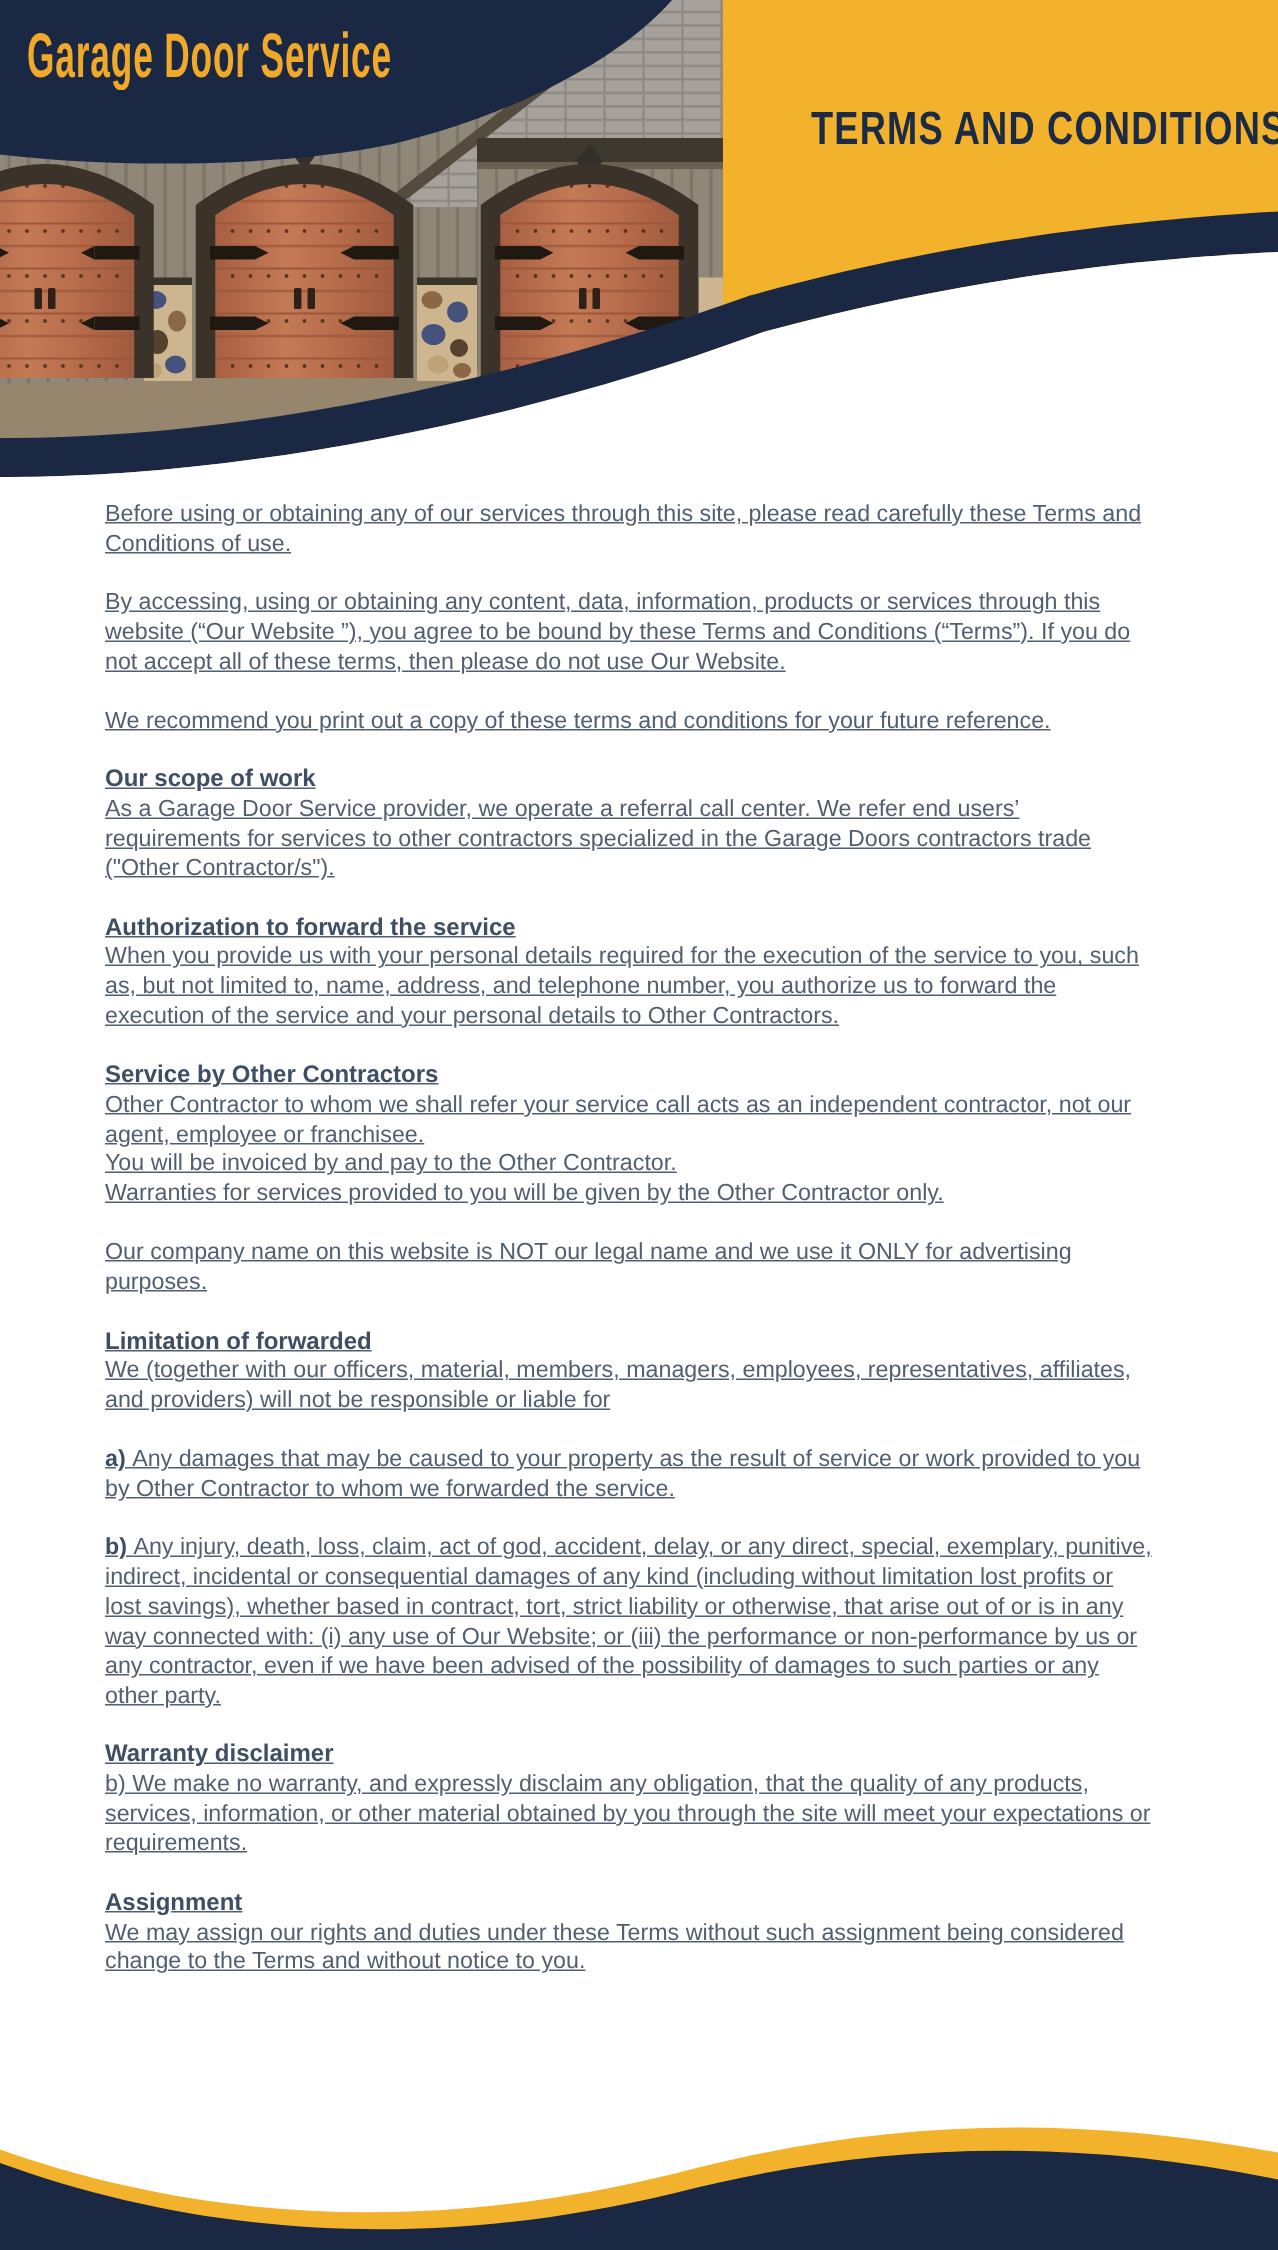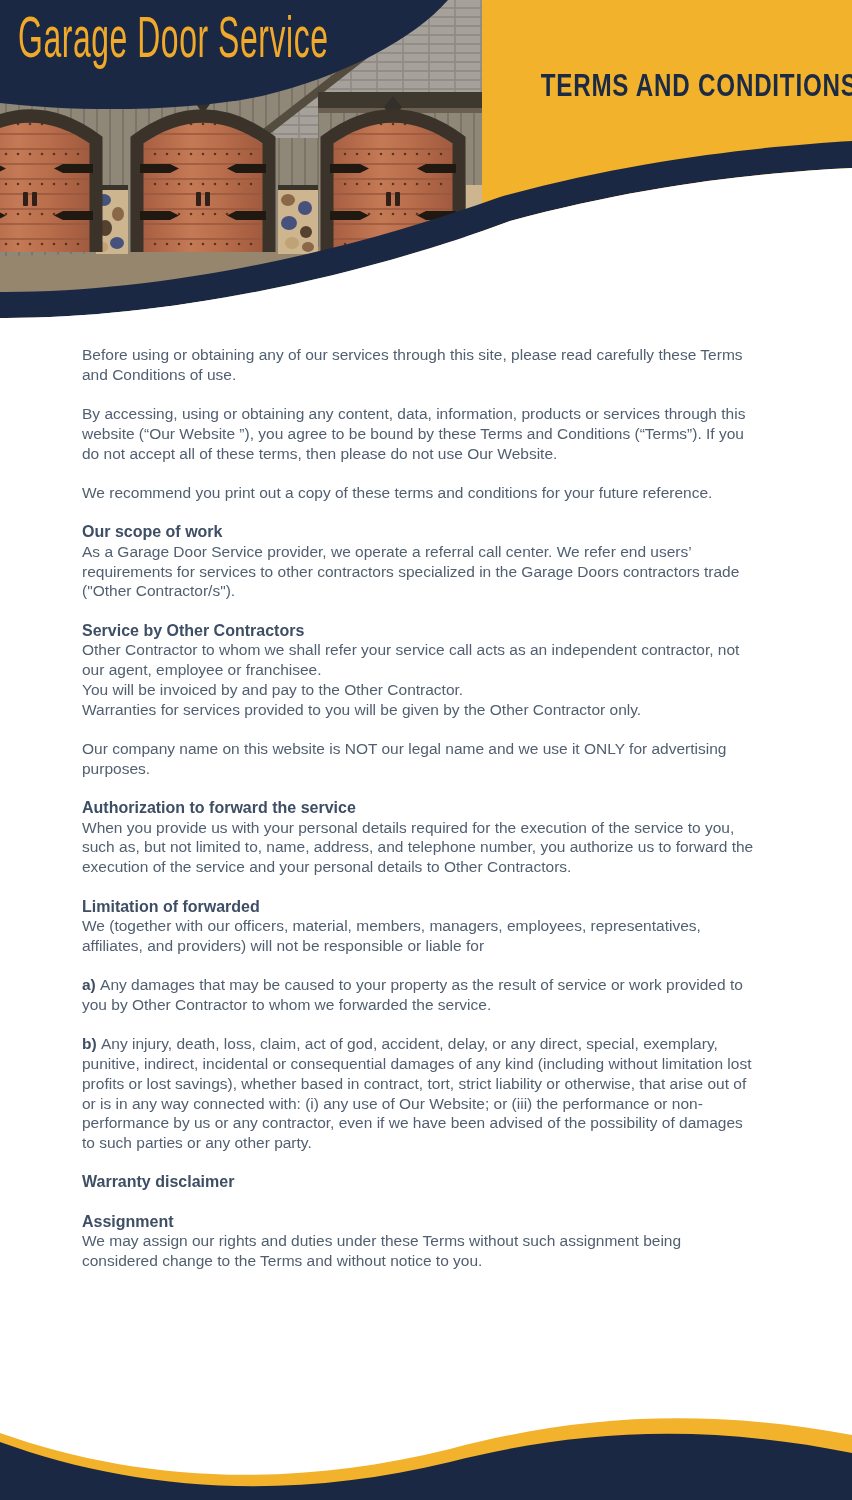--- a/index.html
+++ b/index.html
@@ -6,35 +6,35 @@
   .page{
     position:relative;width:852px;height:1500px;margin:0 auto;
     background:var(--background,#ffffff);overflow:hidden;
     font-family:"Liberation Sans",sans-serif;
   }
   
   .header{position:absolute;top:0;left:0;width:852px;height:320px;}
   .header svg{display:block;}
   .logo{
     position:absolute;left:18px;top:4px;height:70px;line-height:66px;
-    color:var(--logo-yellow,#f0a928);font-size:57px;font-weight:normal;white-space:nowrap;
+    color:var(--logo-yellow,#f0a928);font-size:42px;font-weight:bold;white-space:nowrap;
   }
   .logo .squeeze{display:inline-block;transform:scaleX(0.56);transform-origin:left center;letter-spacing:1px;}
   .banner-title{
     position:absolute;left:482px;top:68px;width:434px;text-align:center;
     color:var(--banner-text-navy,#1c2b45);font-size:31px;font-weight:bold;white-space:nowrap;
   }
   .banner-title .squeeze{display:inline-block;transform:scaleX(0.78);transform-origin:center;letter-spacing:1px;}
   
   .terms-body{
     position:absolute;top:320px;left:70px;width:700px;
     color:var(--body-text,#515f70);font-size:15.5px;line-height:19.7px;
     padding-top:13px;
   }
-  .sec{margin:12px;}
+  .sec{margin:0;text-decoration:underline;}
   .sec-h{
     margin:0;padding:0;font-size:16px;line-height:19.7px;font-weight:bold;
     color:var(--heading-text,#3e4e64);
   }
   .block{margin:0 0 19.7px 0;}
   .line{display:block;}
   .line b{color:var(--heading-text,#3e4e64);}
   
   .footer{position:absolute;left:0;bottom:0;width:852px;height:115px;}
 </style>
@@ -164,51 +164,52 @@
           <div class="line"><span class="line-text">We recommend you print out a copy of these terms and conditions for your future reference.</span></div>
         </div>
       </section>
       <section class="sec">
     <h3 class="sec-h">Our scope of work</h3>
   <div class="block">
           <div class="line"><span class="line-text">As a Garage Door Service provider, we operate a referral call center. We refer end users’ requirements for services to other contractors specialized in the Garage Doors contractors trade ("Other Contractor/s").</span></div>
         </div>
       </section>
       <section class="sec">
+    <h3 class="sec-h">Authorization to forward the service</h3>
+  <div class="block">
+          <div class="line"><span class="line-text">When you provide us with your personal details required for the execution of the service to you, such as, but not limited to, name, address, and telephone number, you authorize us to forward the execution of the service and your personal details to Other Contractors.</span></div>
+        </div>
+      </section>
+      <section class="sec">
     <h3 class="sec-h">Service by Other Contractors</h3>
   <div class="block">
           <div class="line"><span class="line-text">Other Contractor to whom we shall refer your service call acts as an independent contractor, not our agent, employee or franchisee.</span></div>
           <div class="line"><span class="line-text">You will be invoiced by and pay to the Other Contractor.</span></div>
           <div class="line"><span class="line-text">Warranties for services provided to you will be given by the Other Contractor only.</span></div>
         </div>
         <div class="block">
           <div class="line"><span class="line-text">Our company name on this website is NOT our legal name and we use it ONLY for advertising purposes.</span></div>
         </div>
       </section>
       <section class="sec">
-    <h3 class="sec-h">Authorization to forward the service</h3>
-  <div class="block">
-          <div class="line"><span class="line-text">When you provide us with your personal details required for the execution of the service to you, such as, but not limited to, name, address, and telephone number, you authorize us to forward the execution of the service and your personal details to Other Contractors.</span></div>
-        </div>
-      </section>
-      <section class="sec">
     <h3 class="sec-h">Limitation of forwarded</h3>
   <div class="block">
           <div class="line"><span class="line-text">We (together with our officers, material, members, managers, employees, representatives, affiliates, and providers) will not be responsible or liable for</span></div>
         </div>
         <div class="block">
           <div class="line"><b>a) </b><span class="line-text">Any damages that may be caused to your property as the result of service or work provided to you by Other Contractor to whom we forwarded the service.</span></div>
         </div>
         <div class="block">
           <div class="line"><b>b) </b><span class="line-text">Any injury, death, loss, claim, act of god, accident, delay, or any direct, special, exemplary, punitive, indirect, incidental or consequential damages of any kind (including without limitation lost profits or lost savings), whether based in contract, tort, strict liability or otherwise, that arise out of or is in any way connected with: (i) any use of Our Website; or (iii) the performance or non-performance by us or any contractor, even if we have been advised of the possibility of damages to such parties or any other party.</span></div>
         </div>
       </section>
       <section class="sec">
     <h3 class="sec-h">Warranty disclaimer</h3>
   <div class="block">
+          <div class="line"><span class="line-text">b) We make no warranty, and expressly disclaim any obligation, that the quality of any products, services, information, or other material obtained by you through the site will meet your expectations or requirements.</span></div>
         </div>
       </section>
       <section class="sec">
     <h3 class="sec-h">Assignment</h3>
   <div class="block">
           <div class="line"><span class="line-text">We may assign our rights and duties under these Terms without such assignment being considered change to the Terms and without notice to you.</span></div>
         </div>
       </section>
     </div>
 

